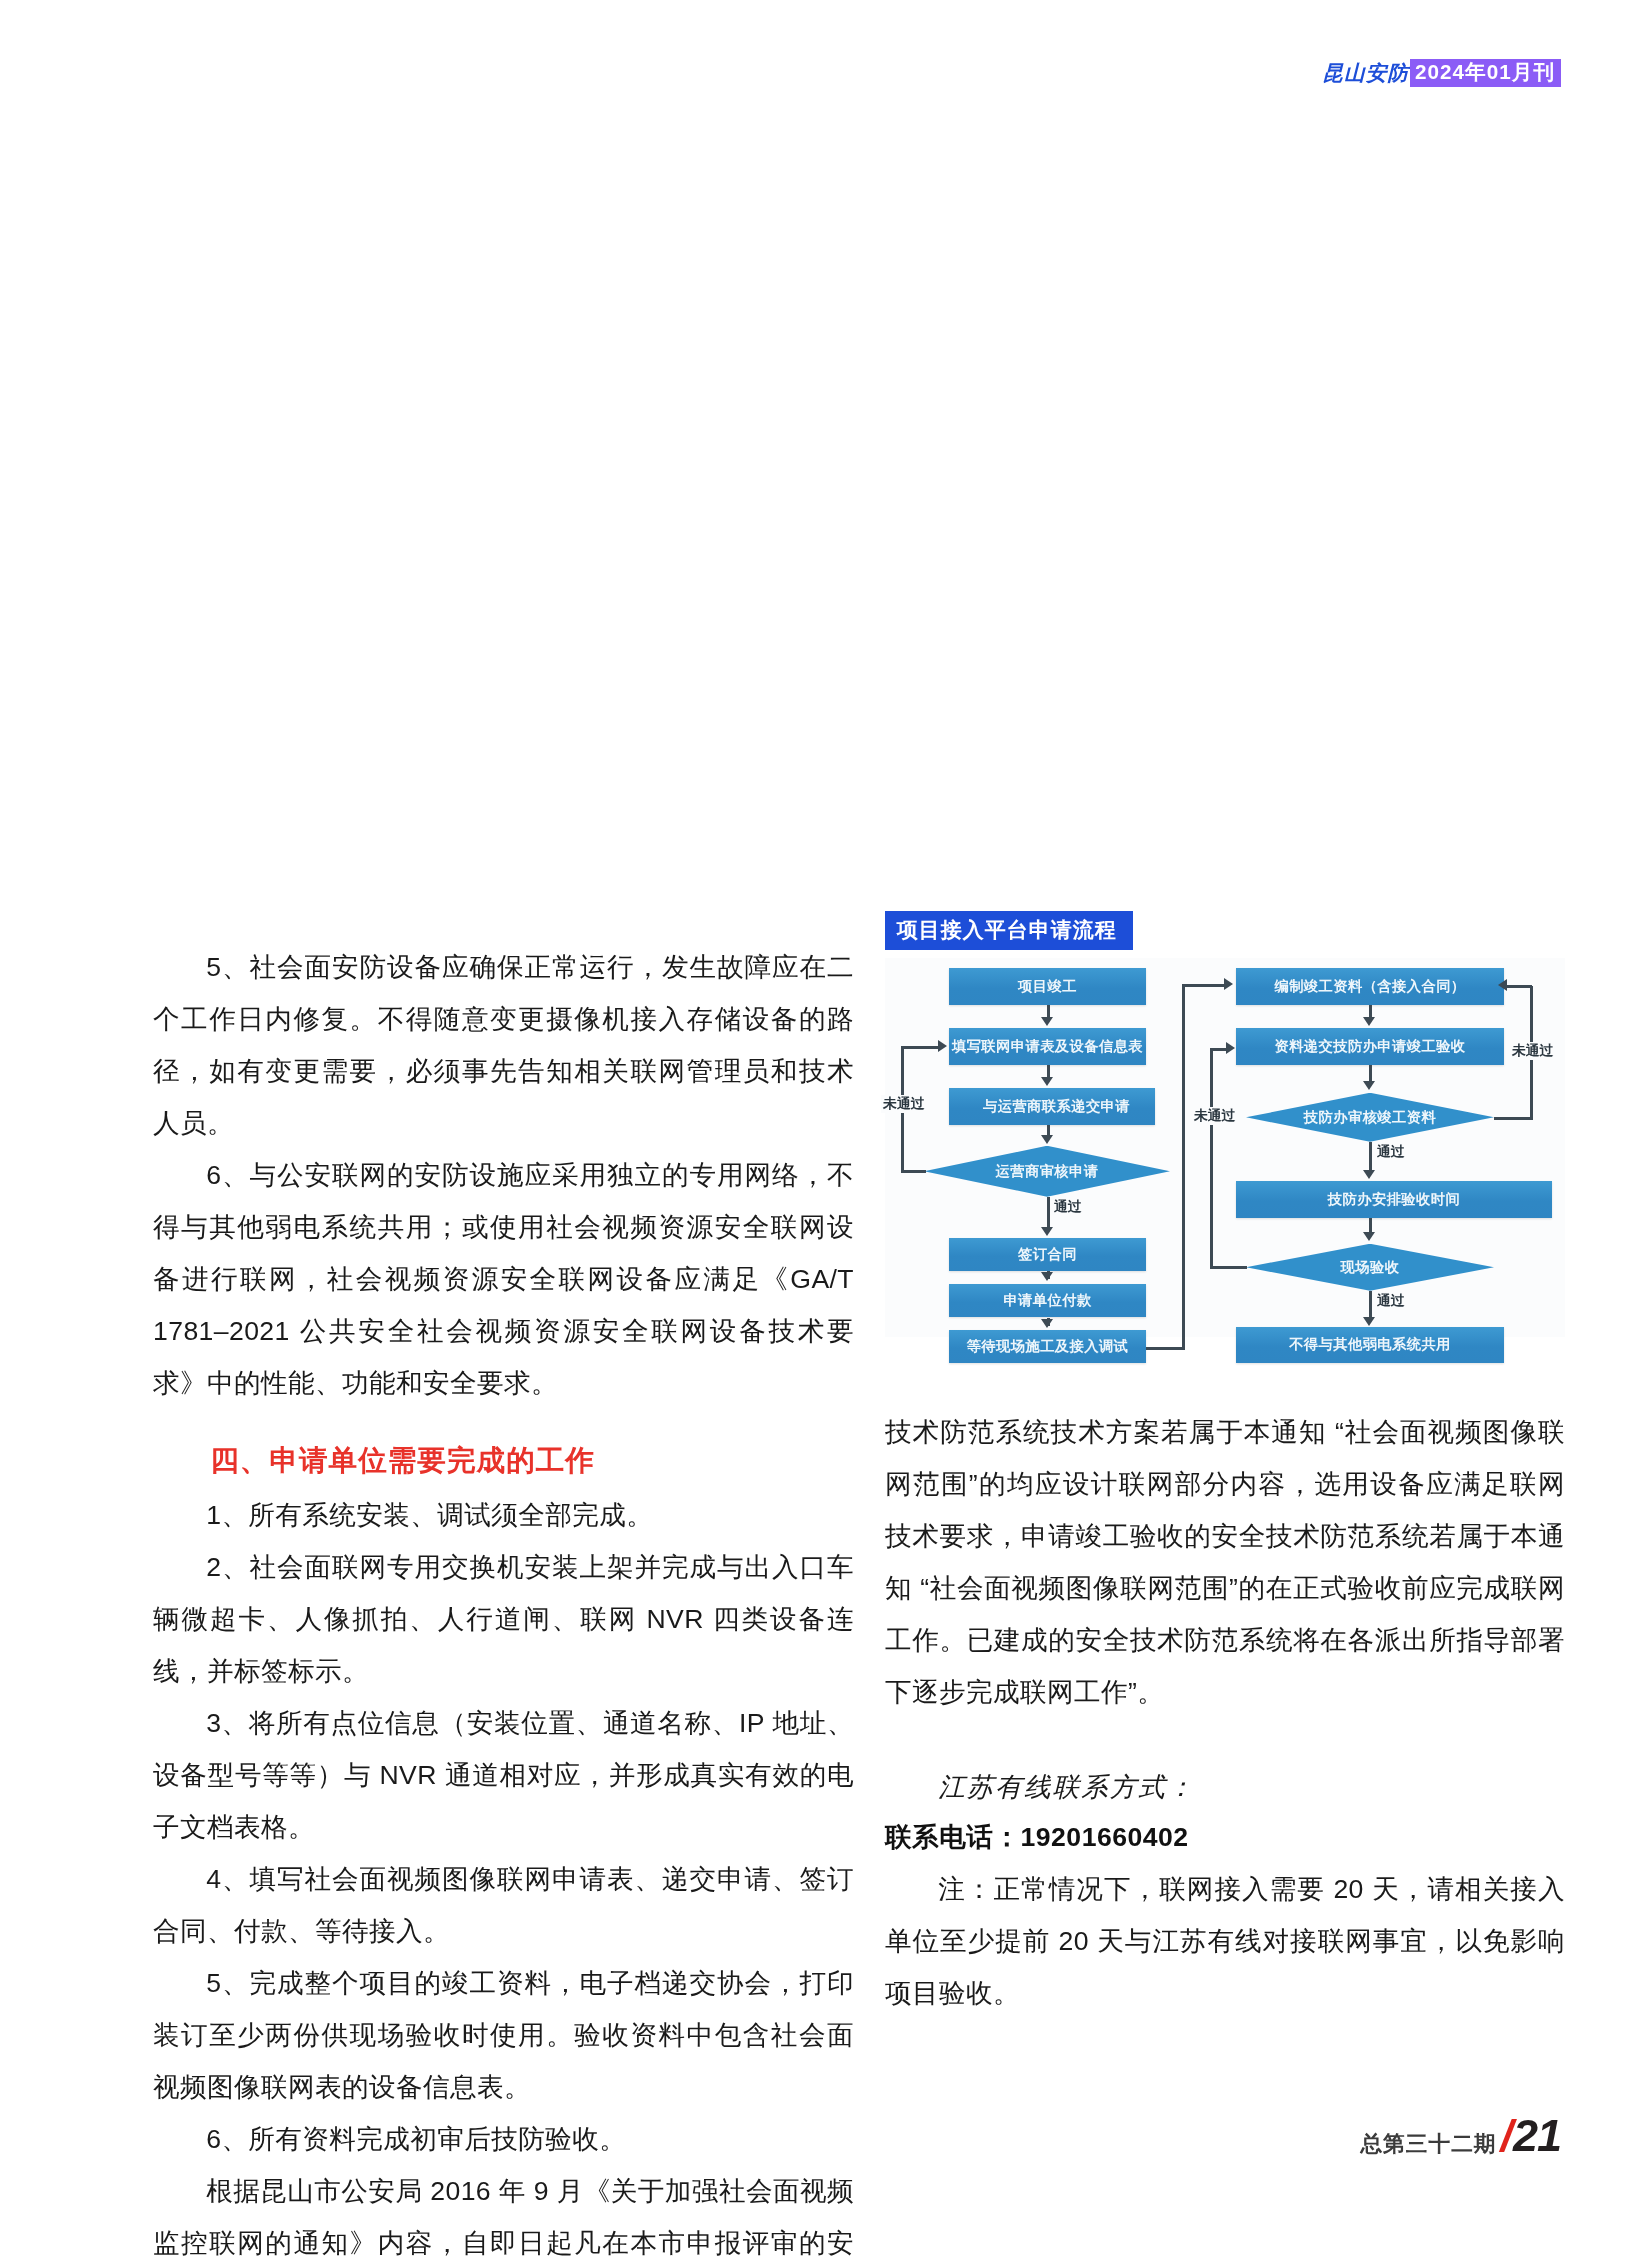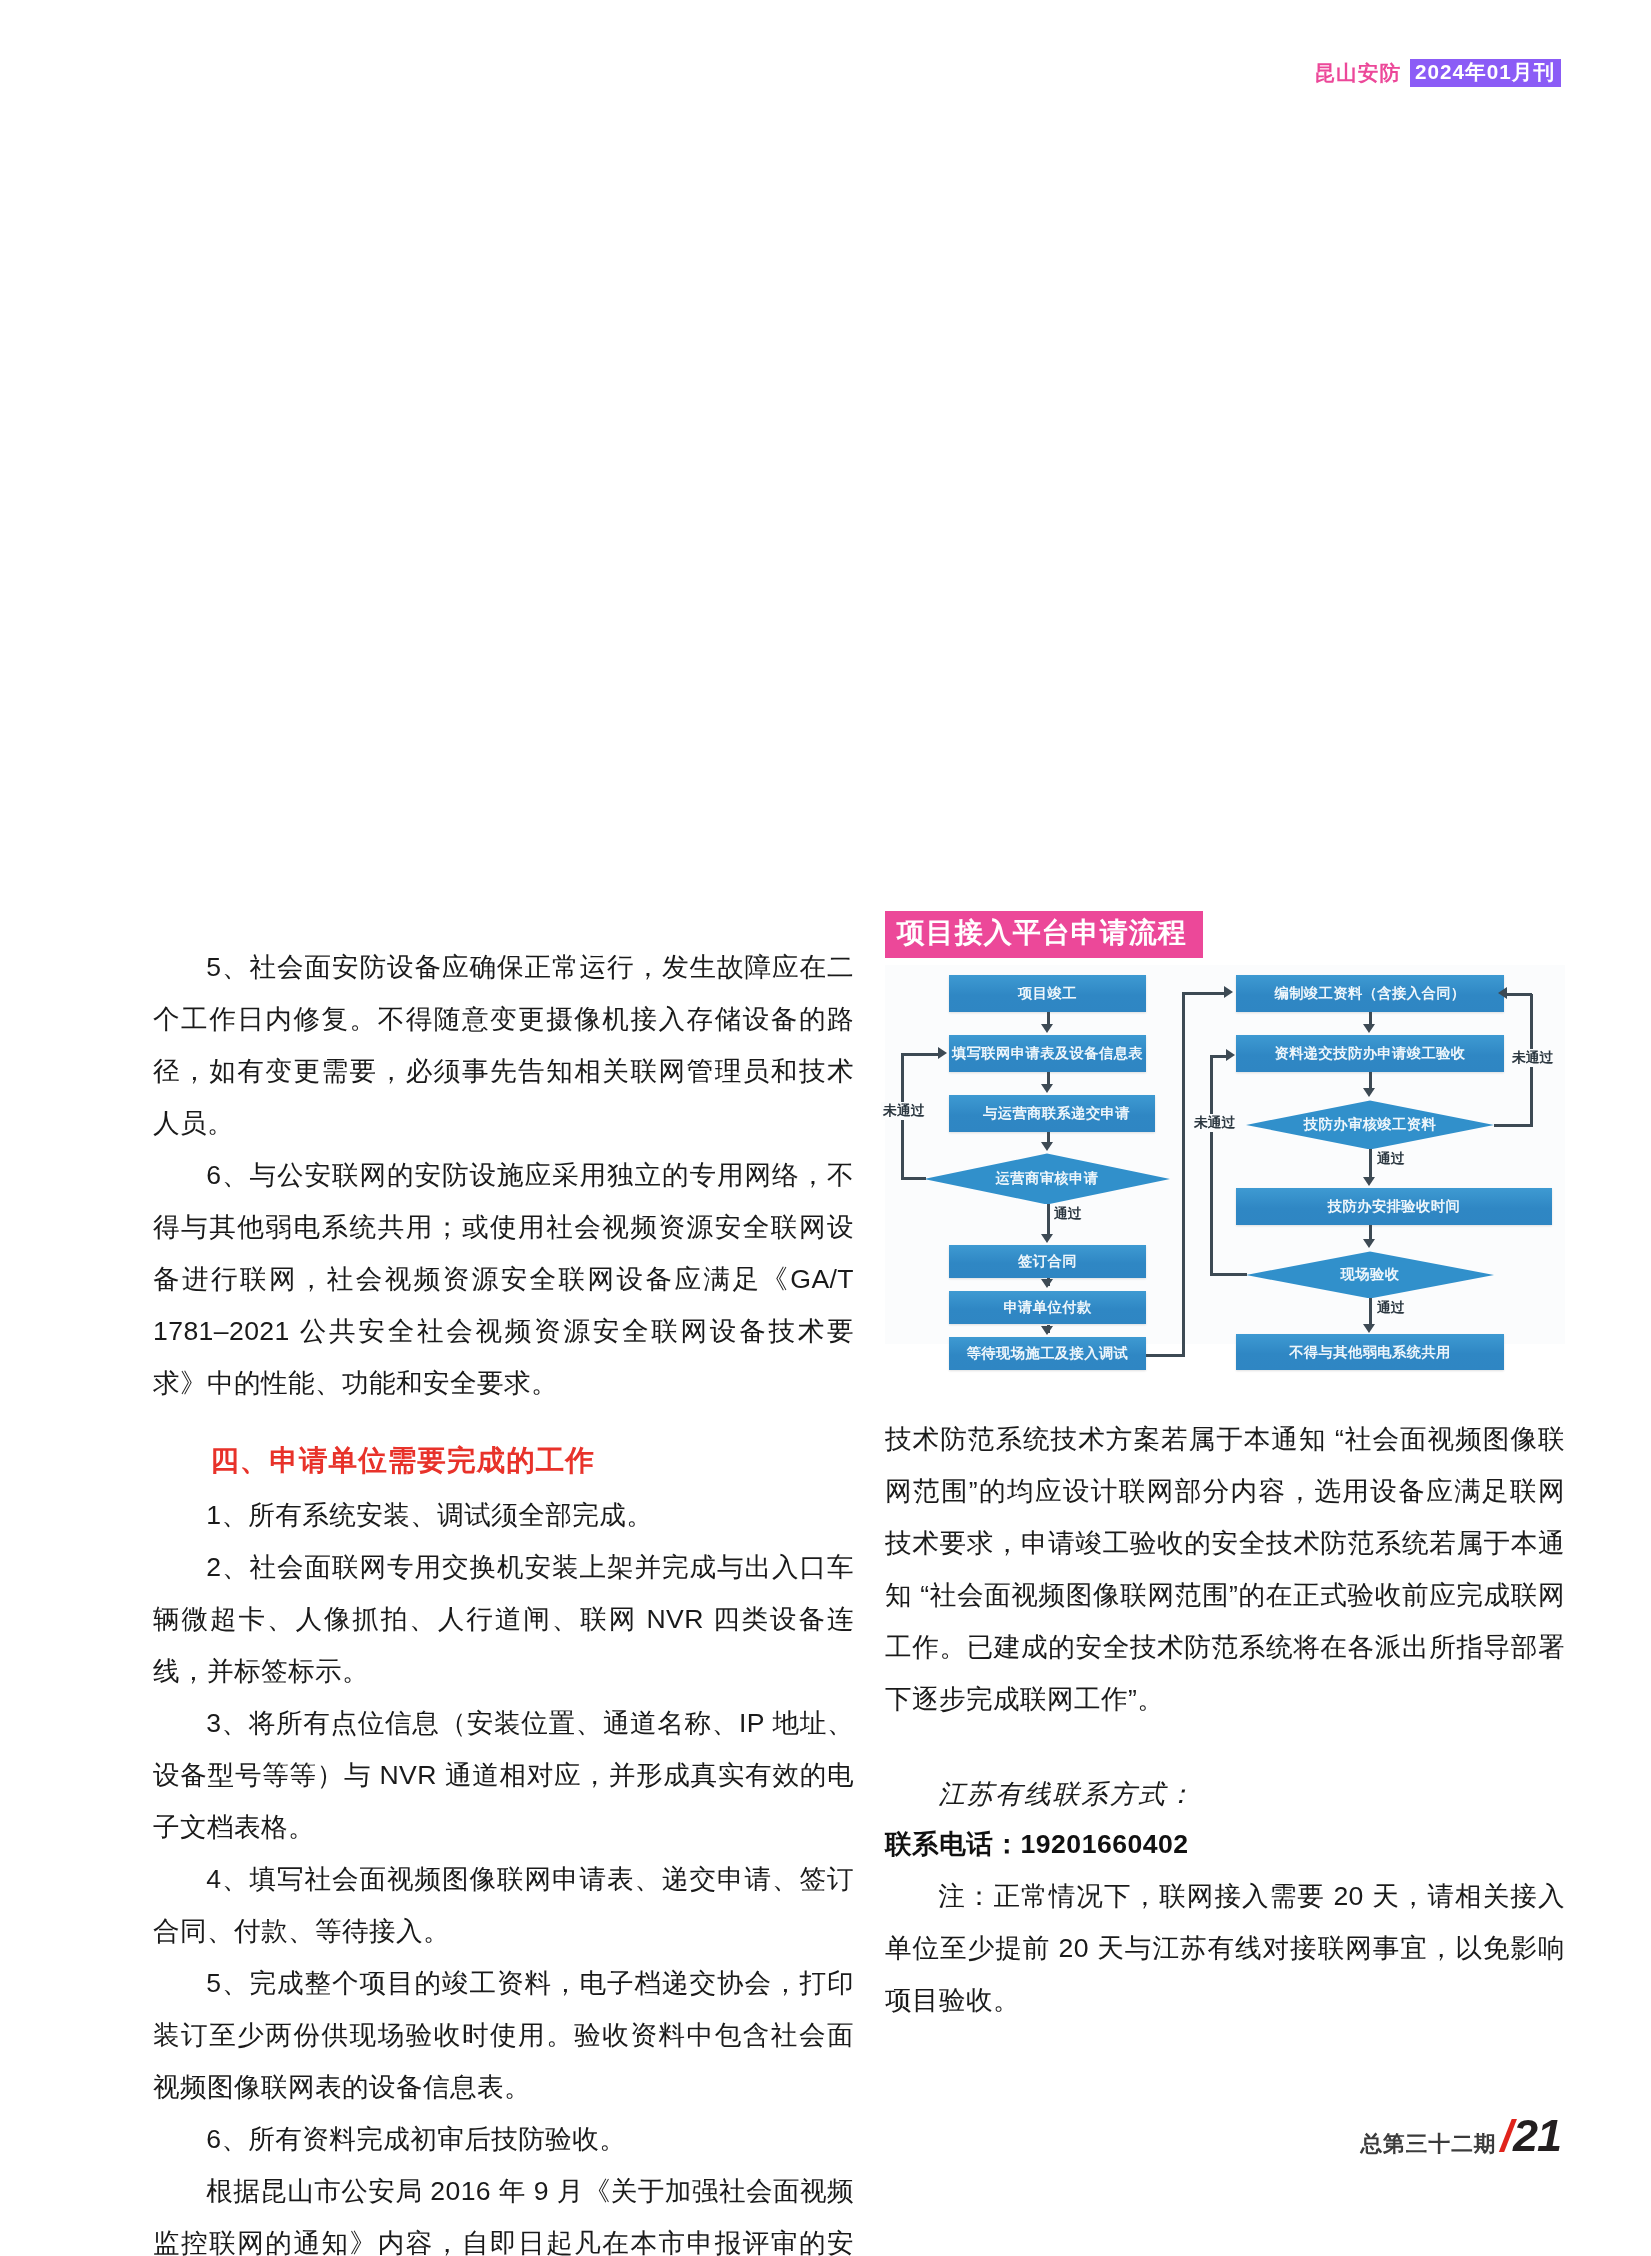--- a/index.html
+++ b/index.html
@@ -10,21 +10,21 @@
     color:#1a1a1a;
     position:relative;
     overflow:hidden;
   }
   
   .page-header{
     position:absolute; top:59px; right:91px;
     display:flex; align-items:center;
     font-size:20.7px; font-weight:700; letter-spacing:1px;
   }
-  .page-header .mag-name{ color:#ec4899; padding-right:9px; }
+  .page-header .mag-name{ color:#1d4ed8; padding-right:1px;font-style:italic; }
   .page-header .issue-tag{
     background:#8b5cf6; color:#ffffff;
     padding:3px 5.9px 3.9px 4.9px; line-height:1;
     font-weight:700;
   }
   
   .col-left{
     position:absolute; left:153px; top:941px; width:701px;
   }
   .col-right{
@@ -47,23 +47,23 @@
     font-weight:700;
     color:#e8322a;
     text-indent:2em;
     line-height:47px;
     letter-spacing:1px;
   }
   
   .flow-wrap{ position:relative; width:680px; }
   .flow-title{
     display:inline-block;
-    background:#ec4899;
+    background:#1d4ed8;
     color:#ffffff;
-    font-size:28px;
+    font-size:21px;
     font-weight:700;
     padding:6.9px 15.8px 8.9px 11.8px;
     letter-spacing:1px;
     line-height:1.1;
   }
   .flow-canvas{
     position:relative;
     width:680px; height:379px;
     margin-top:7.9px;
     background:#fbfcfd;

